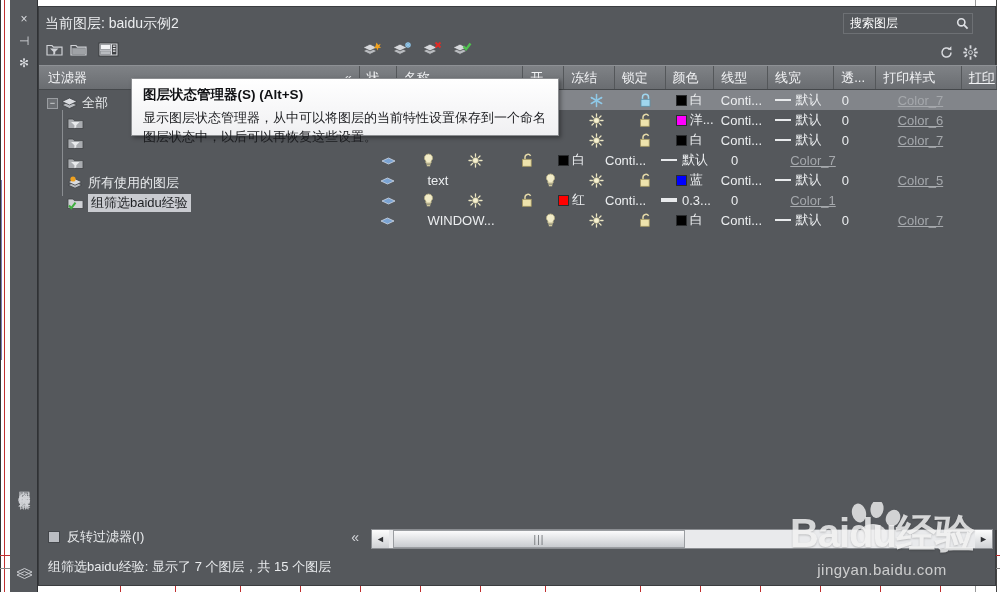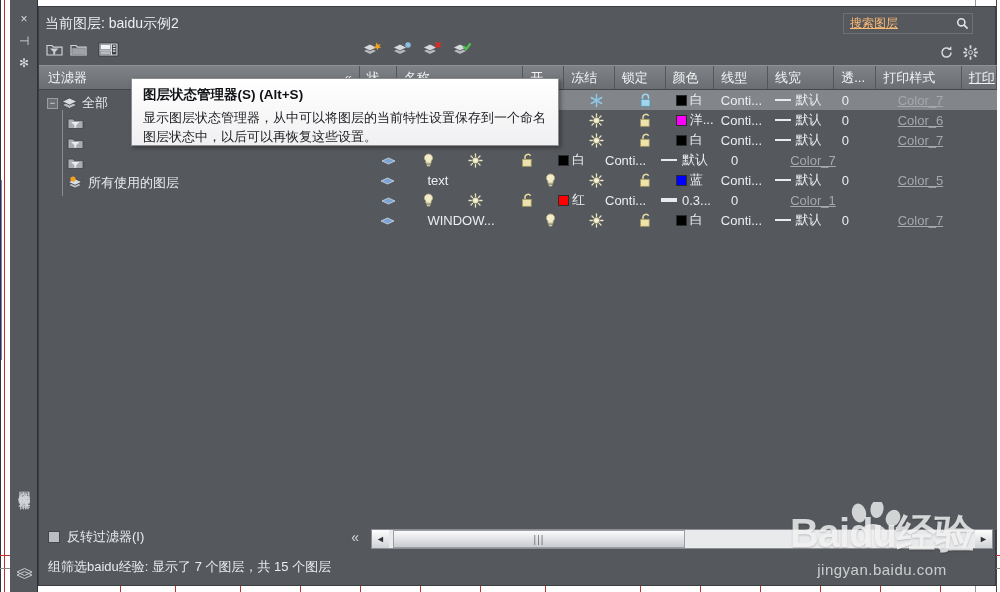--- a/index.html
+++ b/index.html
@@ -65,21 +65,21 @@
     position:absolute; left:52px; top:28px; width:50px; height:28px;
     border:3px solid #ee1c24; background:transparent;
   }
 
   
   .searchbox {
     position:absolute; right:22px; top:6px; width:130px; height:21px;
     background:#55585c; border:1px solid #6d7074;
     display:flex; align-items:center;
   }
-  .searchbox .ph { color:#fdba74; font-size:12px; padding-left:6px; flex:1;text-decoration:underline; }
+  .searchbox .ph { color:#ffffff; font-size:12px; padding-left:6px; flex:1; }
   .searchbox .mag { width:20px; display:flex; align-items:center; justify-content:center; }
 
   .icon-refresh, .icon-gear {
     position:absolute; top:36px; width:18px; height:18px;
     display:flex; align-items:center; justify-content:center;
     color:#d7d9dd; font-size:15px;
   }
   .icon-refresh { right:40px; }
   .icon-gear { right:16px; }
 
@@ -167,21 +167,21 @@
   .hscroll .thumb {
     position:absolute; left:4px; top:0; width:292px; height:18px;
     background:linear-gradient(#fbfbfc,#c9ccd0);
     border:1px solid #9a9da1;
     display:flex; align-items:center; justify-content:center;
     color:#6d7074; font-size:10px; letter-spacing:1px;
   }
 
   
   .tooltip {
-    position:absolute; left:92px; top:71px; width:428px; height:68px;
+    position:absolute; left:92px; top:71px; width:428px; height:58px;
     background:linear-gradient(#ffffff,#f0f0f2);
     border:1px solid #8b8d90;
     box-shadow:2px 2px 4px rgba(0,0,0,0.35);
     padding:7px 11px;
   }
   .tooltip .tt-title { color:#101114; font-size:13.5px; font-weight:bold; margin-bottom:5px; }
   .tooltip .tt-body { color:#1b1c1f; font-size:13px; line-height:1.45; }
 
   
   .watermark {
@@ -390,20 +390,27 @@
 
       <div class="tnode" style="padding-left:28px;">
         <svg class="tico" viewBox="0 0 17 14">
           <polygon points="1,9 8,5.8 15,9 8,12.2" fill="#b9bcc0" stroke="#3f4145" stroke-width=".8"></polygon>
           <polygon points="1,6 8,2.8 15,6 8,9.2" fill="#dadce0" stroke="#3f4145" stroke-width=".8"></polygon>
           <circle cx="6" cy="3" r="2.6" fill="#f0a11e"></circle>
         </svg>
         <span>所有使用的图层</span>
       </div>
 
+      <div class="tnode" style="padding-left:28px;">
+        <svg class="tico" viewBox="0 0 17 14">
+          <path d="M1 3h5l1.3 1.6H16V12.5H1z" fill="#cfd1d5" stroke="#3f4145" stroke-width=".8"></path>
+          <path d="M2 9.5l2.3 2.6 4.2-5.4" fill="none" stroke="#3fae3f" stroke-width="2"></path>
+        </svg>
+        <span class="lbl-sel">组筛选baidu经验</span>
+      </div>
     </div>
 
     <div class="invert">
       <div class="cb"></div>
       <span>反转过滤器(I)</span>
       <span class="chev">«</span>
     </div>
 
     <div class="table">
 

